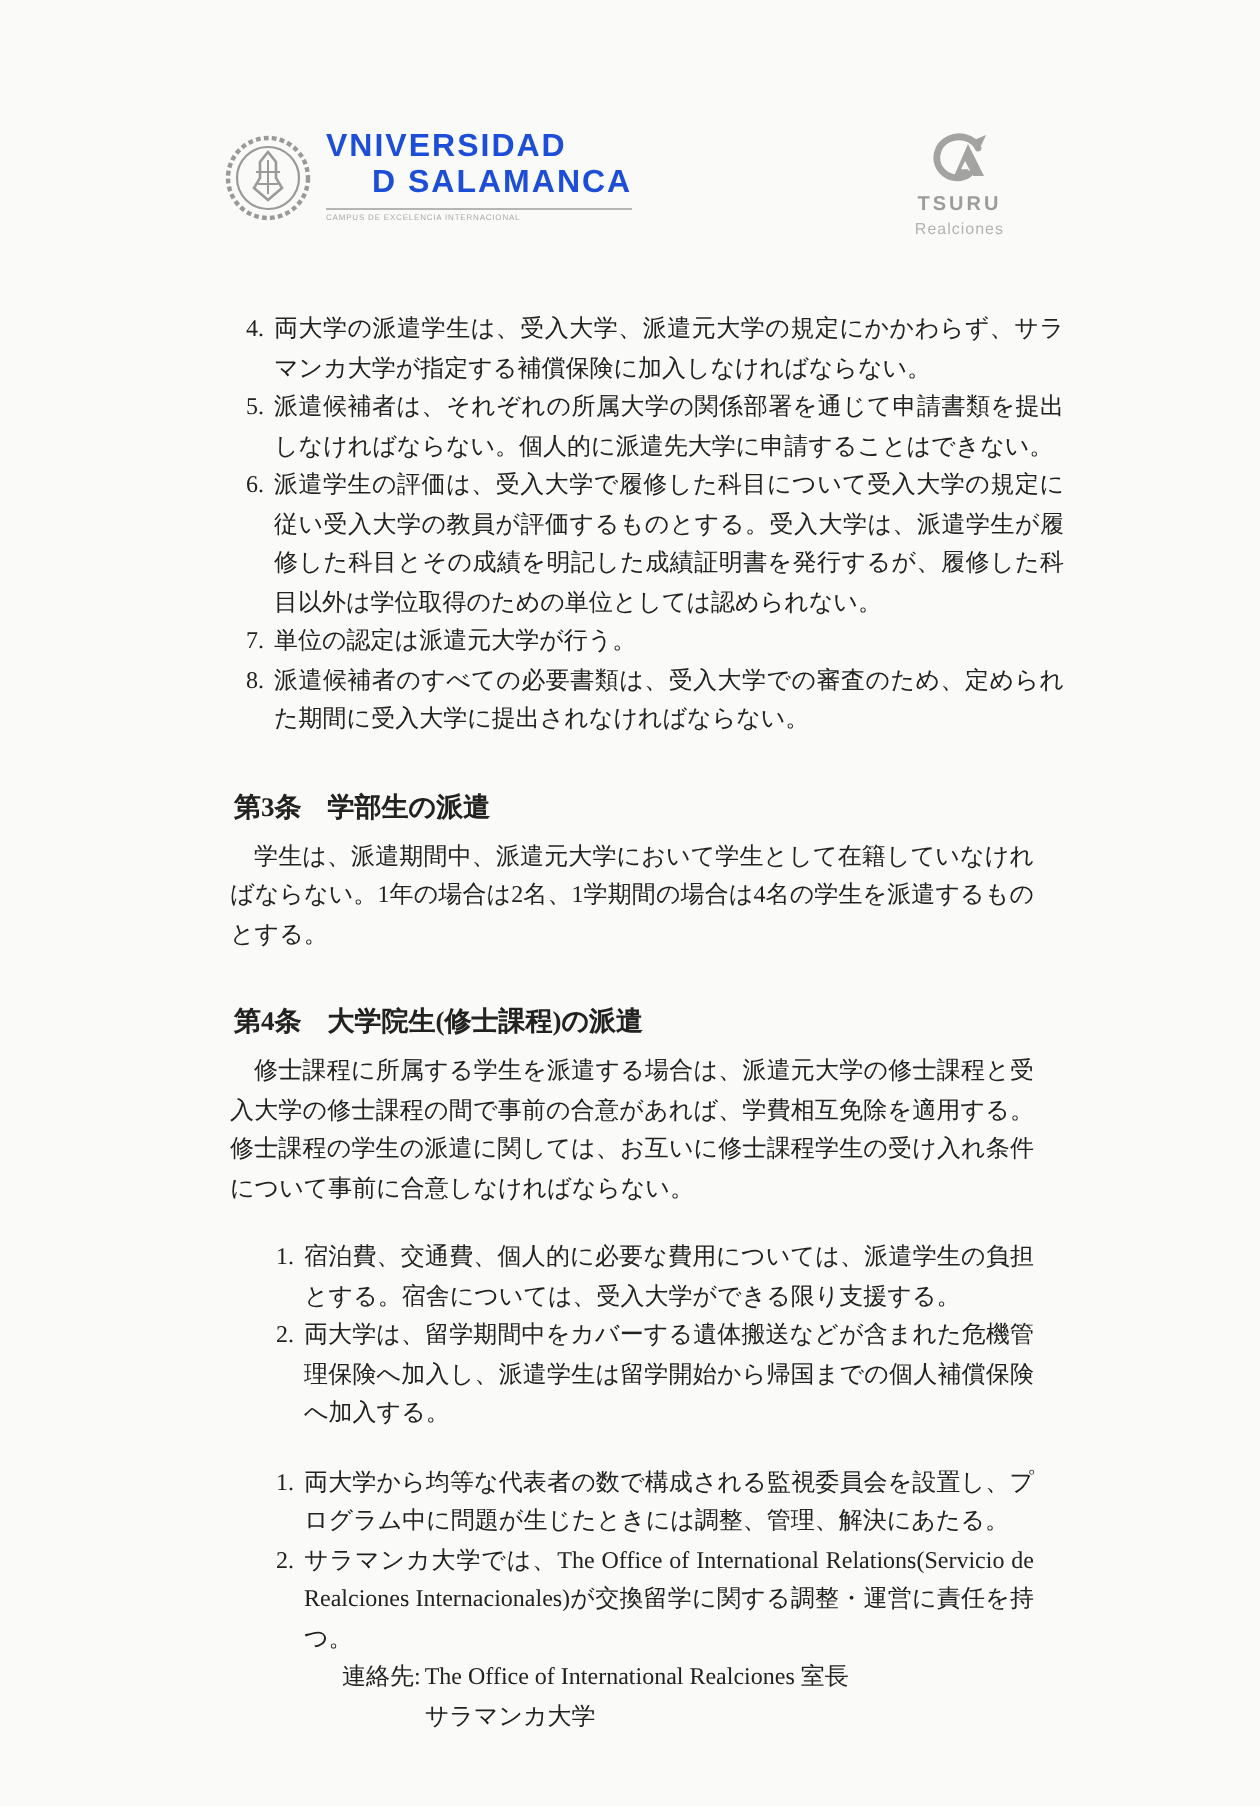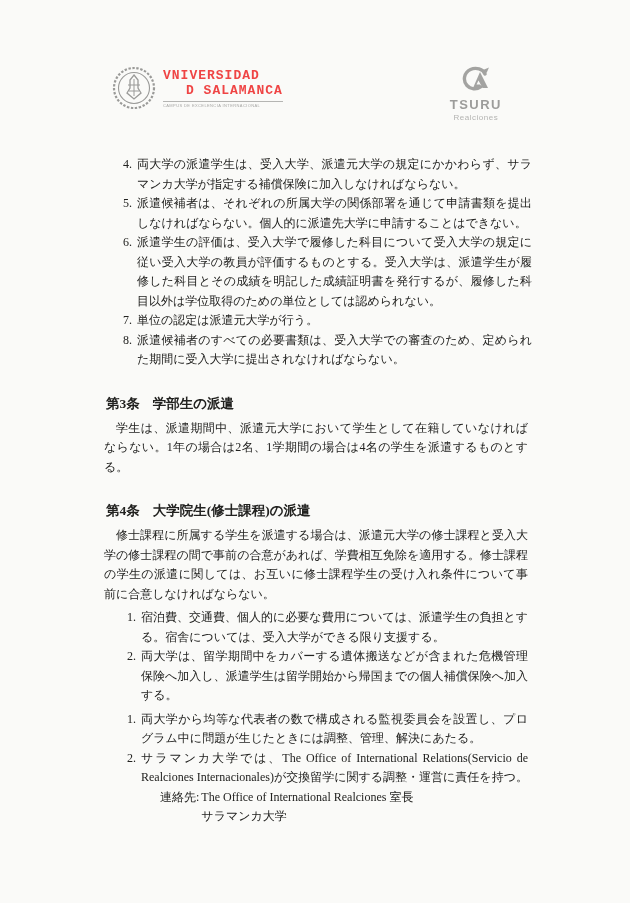--- a/index.html
+++ b/index.html
@@ -24,25 +24,25 @@
     padding: 66px 100px 0 112px;
     height: 62px;
   }
   .logo-usal {
     display: flex;
     align-items: center;
     gap: 7px;
   }
   .usal-text { line-height: 1; }
   .usal-line1, .usal-line2 {
-    font-family: Liberation Mono, monospace;
+    font-family: Liberation Sans, sans-serif;
     font-weight: 700;
-    font-size: 13px;
+    font-size: 16px;
     letter-spacing: 1px;
-    color: #ef4444;
+    color: #1d4ed8;
   }
   .usal-line2 { margin-top: 2px; margin-left: 23px; }
   .usal-tagline {
     margin-top: 4px;
     font-family: "Liberation Sans", sans-serif;
     font-size: 4px;
     letter-spacing: 0.4px;
     color: #a8a8a6;
     border-top: 1px solid #b5b5b3;
     padding-top: 2px;
@@ -51,21 +51,21 @@
   .logo-tsuru {
     display: flex;
     flex-direction: column;
     align-items: center;
     margin-right: 28px;
     line-height: 1;
   }
   .tsuru-title {
     font-family: "Liberation Sans", sans-serif;
     font-weight: 700;
-    font-size: 13px;
+    font-size: 10px;
     letter-spacing: 1.5px;
     color: #9c9c9a;
     margin-top: 2px;
   }
   .tsuru-sub {
     font-family: "Liberation Sans", sans-serif;
     font-size: 8px;
     color: #b3b3b1;
     margin-top: 3px;
     letter-spacing: 0.5px;
@@ -79,21 +79,21 @@
   }
   ol.num-list {
     margin: 0;
     padding-left: 35px;
   }
   ol.num-list li {
     margin: 0;
     padding-left: 2px;
   }
   #continued-list { margin-top: 27px; }
-  .article-section { margin: 4px; }
+  .article-section { margin: 15px; }
   .article-heading {
     font-size: 13.5px;
     font-weight: 700;
     margin: 24px 0 5px 2px;
     line-height: 20px;
     text-align: left;
   }
   .article-heading .article-title { margin-left: 13px; }
   p.article-paragraph {
     margin: 0;

